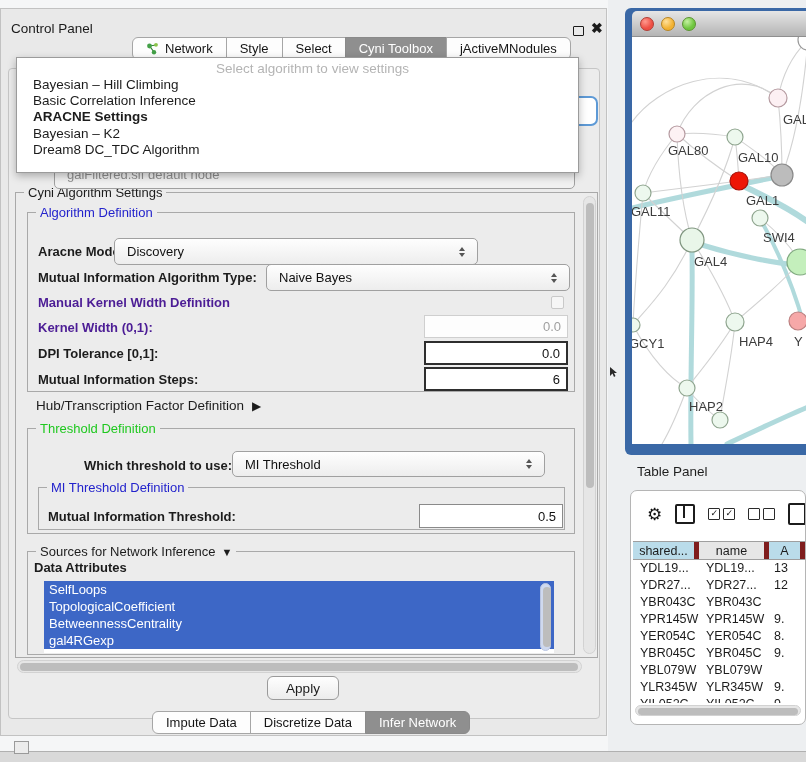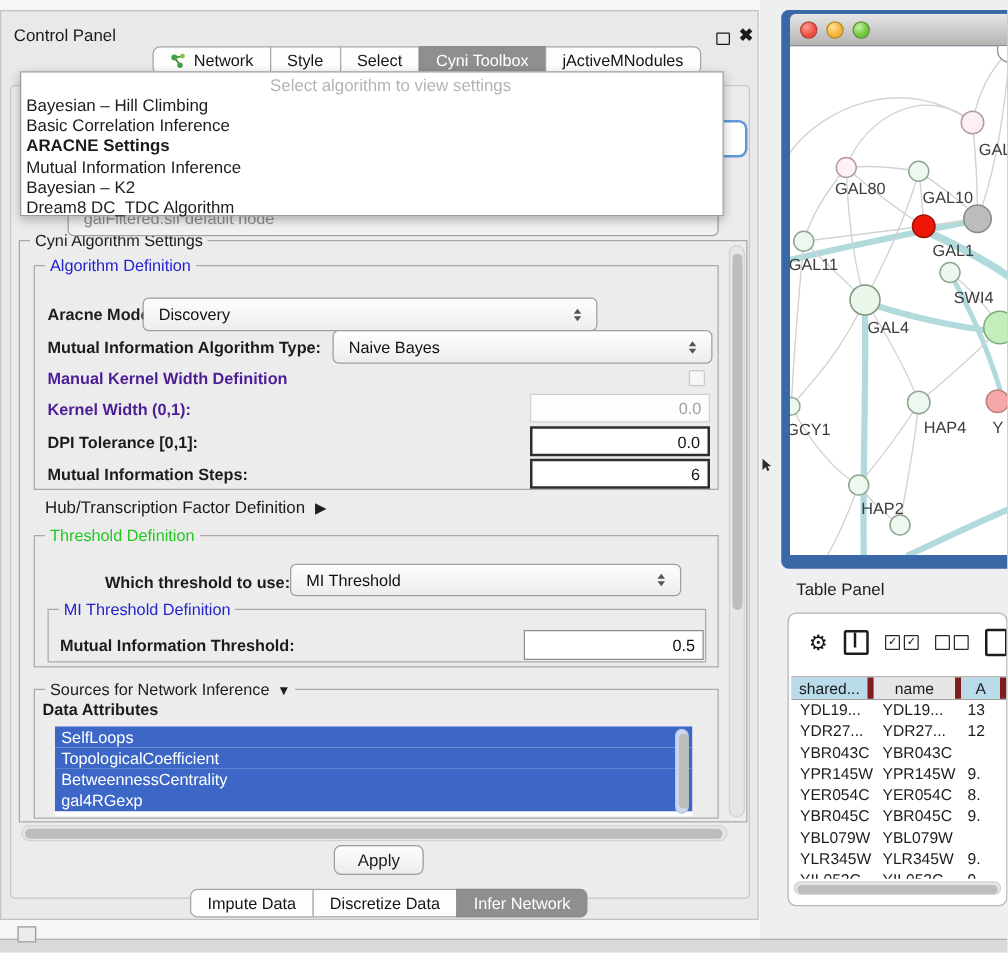--- a/index.html
+++ b/index.html
@@ -7,21 +7,21 @@
        font-family:"Liberation Sans",sans-serif;font-size:13px;color:#1c1c1c;}
   .abs{position:absolute;box-sizing:border-box;}
   
   .cp{left:0;top:8px;width:607px;height:728px;background:#e9e9e9;border:1px solid #c2c2c2;}
   .cp-title{left:10px;top:12px;font-size:13.5px;color:#1b1b1b;}
   .float-ico{left:572px;top:17px;width:11px;height:10px;border:1.6px solid #1b1b1b;border-radius:1px;}
   .close-ico{left:590px;top:11px;font-size:14px;font-weight:bold;color:#1b1b1b;}
   .inner{left:7px;top:59px;width:592px;height:651px;background:#ececec;border:1px solid #c6c6c6;border-radius:4px;}
   
   .tabbar{display:flex;}
-  #cp-tabs{left:76px;top:37px;height:23px;padding-left:46px;}
+  #cp-tabs{left:86px;top:37px;height:23px;padding-left:46px;}
   #bottom-tabs{left:152px;top:711px;height:23px;}
   .tab{background:#fdfdfd;border:1px solid #a6a6a6;margin-left:-1px;display:flex;align-items:center;
        justify-content:center;padding:0 13px;white-space:nowrap;color:#151515;font-size:13px;}
   .tab:first-child{margin-left:0;border-radius:6px 0 0 6px;}
   .tab:last-child{border-radius:0 6px 6px 0;}
   .tab.sel{background:var(--tab-sel,#8f8f8f);color:#fff;border-color:#8a8a8a;}
   .neticon{display:inline-flex;margin-right:6px;}
   
   .group{border:1px solid #a9a9a9;}
   .gtitle{position:absolute;top:-8px;left:8px;background:#ececec;padding:0 4px;font-size:13px;line-height:15px;white-space:nowrap;}
@@ -45,21 +45,21 @@
   
   .sbtrack{background:#e6e6e6;border:1px solid #d2d2d2;border-radius:7px;}
   .sbthumb{background:#bdbdbd;border-radius:5px;}
   
   .attr-list{background:#fff;overflow:hidden;}
   .attr-item{background:var(--sel-blue,#3d67c6);color:#fff;height:17px;line-height:17px;padding-left:5px;font-size:13px;white-space:nowrap;}
   
   .popup{left:16px;top:57px;width:563px;height:116px;background:#fff;border:1px solid #9b9b9b;
          box-shadow:0 3px 8px rgba(0,0,0,.28);z-index:20;padding-top:2px;}
   .popup-prompt{color:#b4b4b4;text-align:center;font-size:13.5px;height:17px;line-height:17px;margin-left:30px;}
-  .popup-item{font-size:13.5px;height:16.2px;line-height:16.2px;padding-left:4px;white-space:nowrap;}
+  .popup-item{font-size:13.5px;height:16.2px;line-height:16.2px;padding-left:16px;white-space:nowrap;}
   .popup-item.bold{font-weight:bold;}
   
   .btn{background:linear-gradient(#fefefe,#ececec);border:1px solid #9a9a9a;border-radius:6px;
        display:flex;align-items:center;justify-content:center;font-size:13.5px;}
   
   .netframe{left:625px;top:8px;width:181px;height:447px;background:var(--frame-blue,#3a68a6);
             border-radius:6px 0 0 6px;overflow:hidden;}
   .net-titlebar{left:7px;top:3px;width:174px;height:26px;background:linear-gradient(#e6e6e6,#b4b4b4);
             border-radius:5px 0 0 0;border-bottom:1px solid #8f8f8f;display:flex;align-items:center;padding-left:8px;gap:7px;}
   .light{width:12px;height:12px;border-radius:50%;}
@@ -230,21 +230,20 @@
   </div>
 
   <div class="abs" style="left:558px;top:96px;width:40px;height:30px;z-index:5;border:2px solid #5e9ad6;border-radius:7px;background:#fff;"></div>
 
   <div class="abs popup">
     <div class="popup-prompt">Select algorithm to view settings</div>
     <div id="popup-items">
         <div class="popup-item">Bayesian – Hill Climbing</div>
         <div class="popup-item">Basic Correlation Inference</div>
         <div class="popup-item bold">ARACNE Settings</div>
-        <div class="popup-item">Mutual Information Inference</div>
         <div class="popup-item">Bayesian – K2</div>
         <div class="popup-item">Dream8 DC_TDC Algorithm</div>
       </div>
   </div>
 
   <section class="abs netframe">
     <div class="abs net-titlebar">
       <span class="light red"></span>
       <span class="light yellow"></span>
       <span class="light green"></span>

